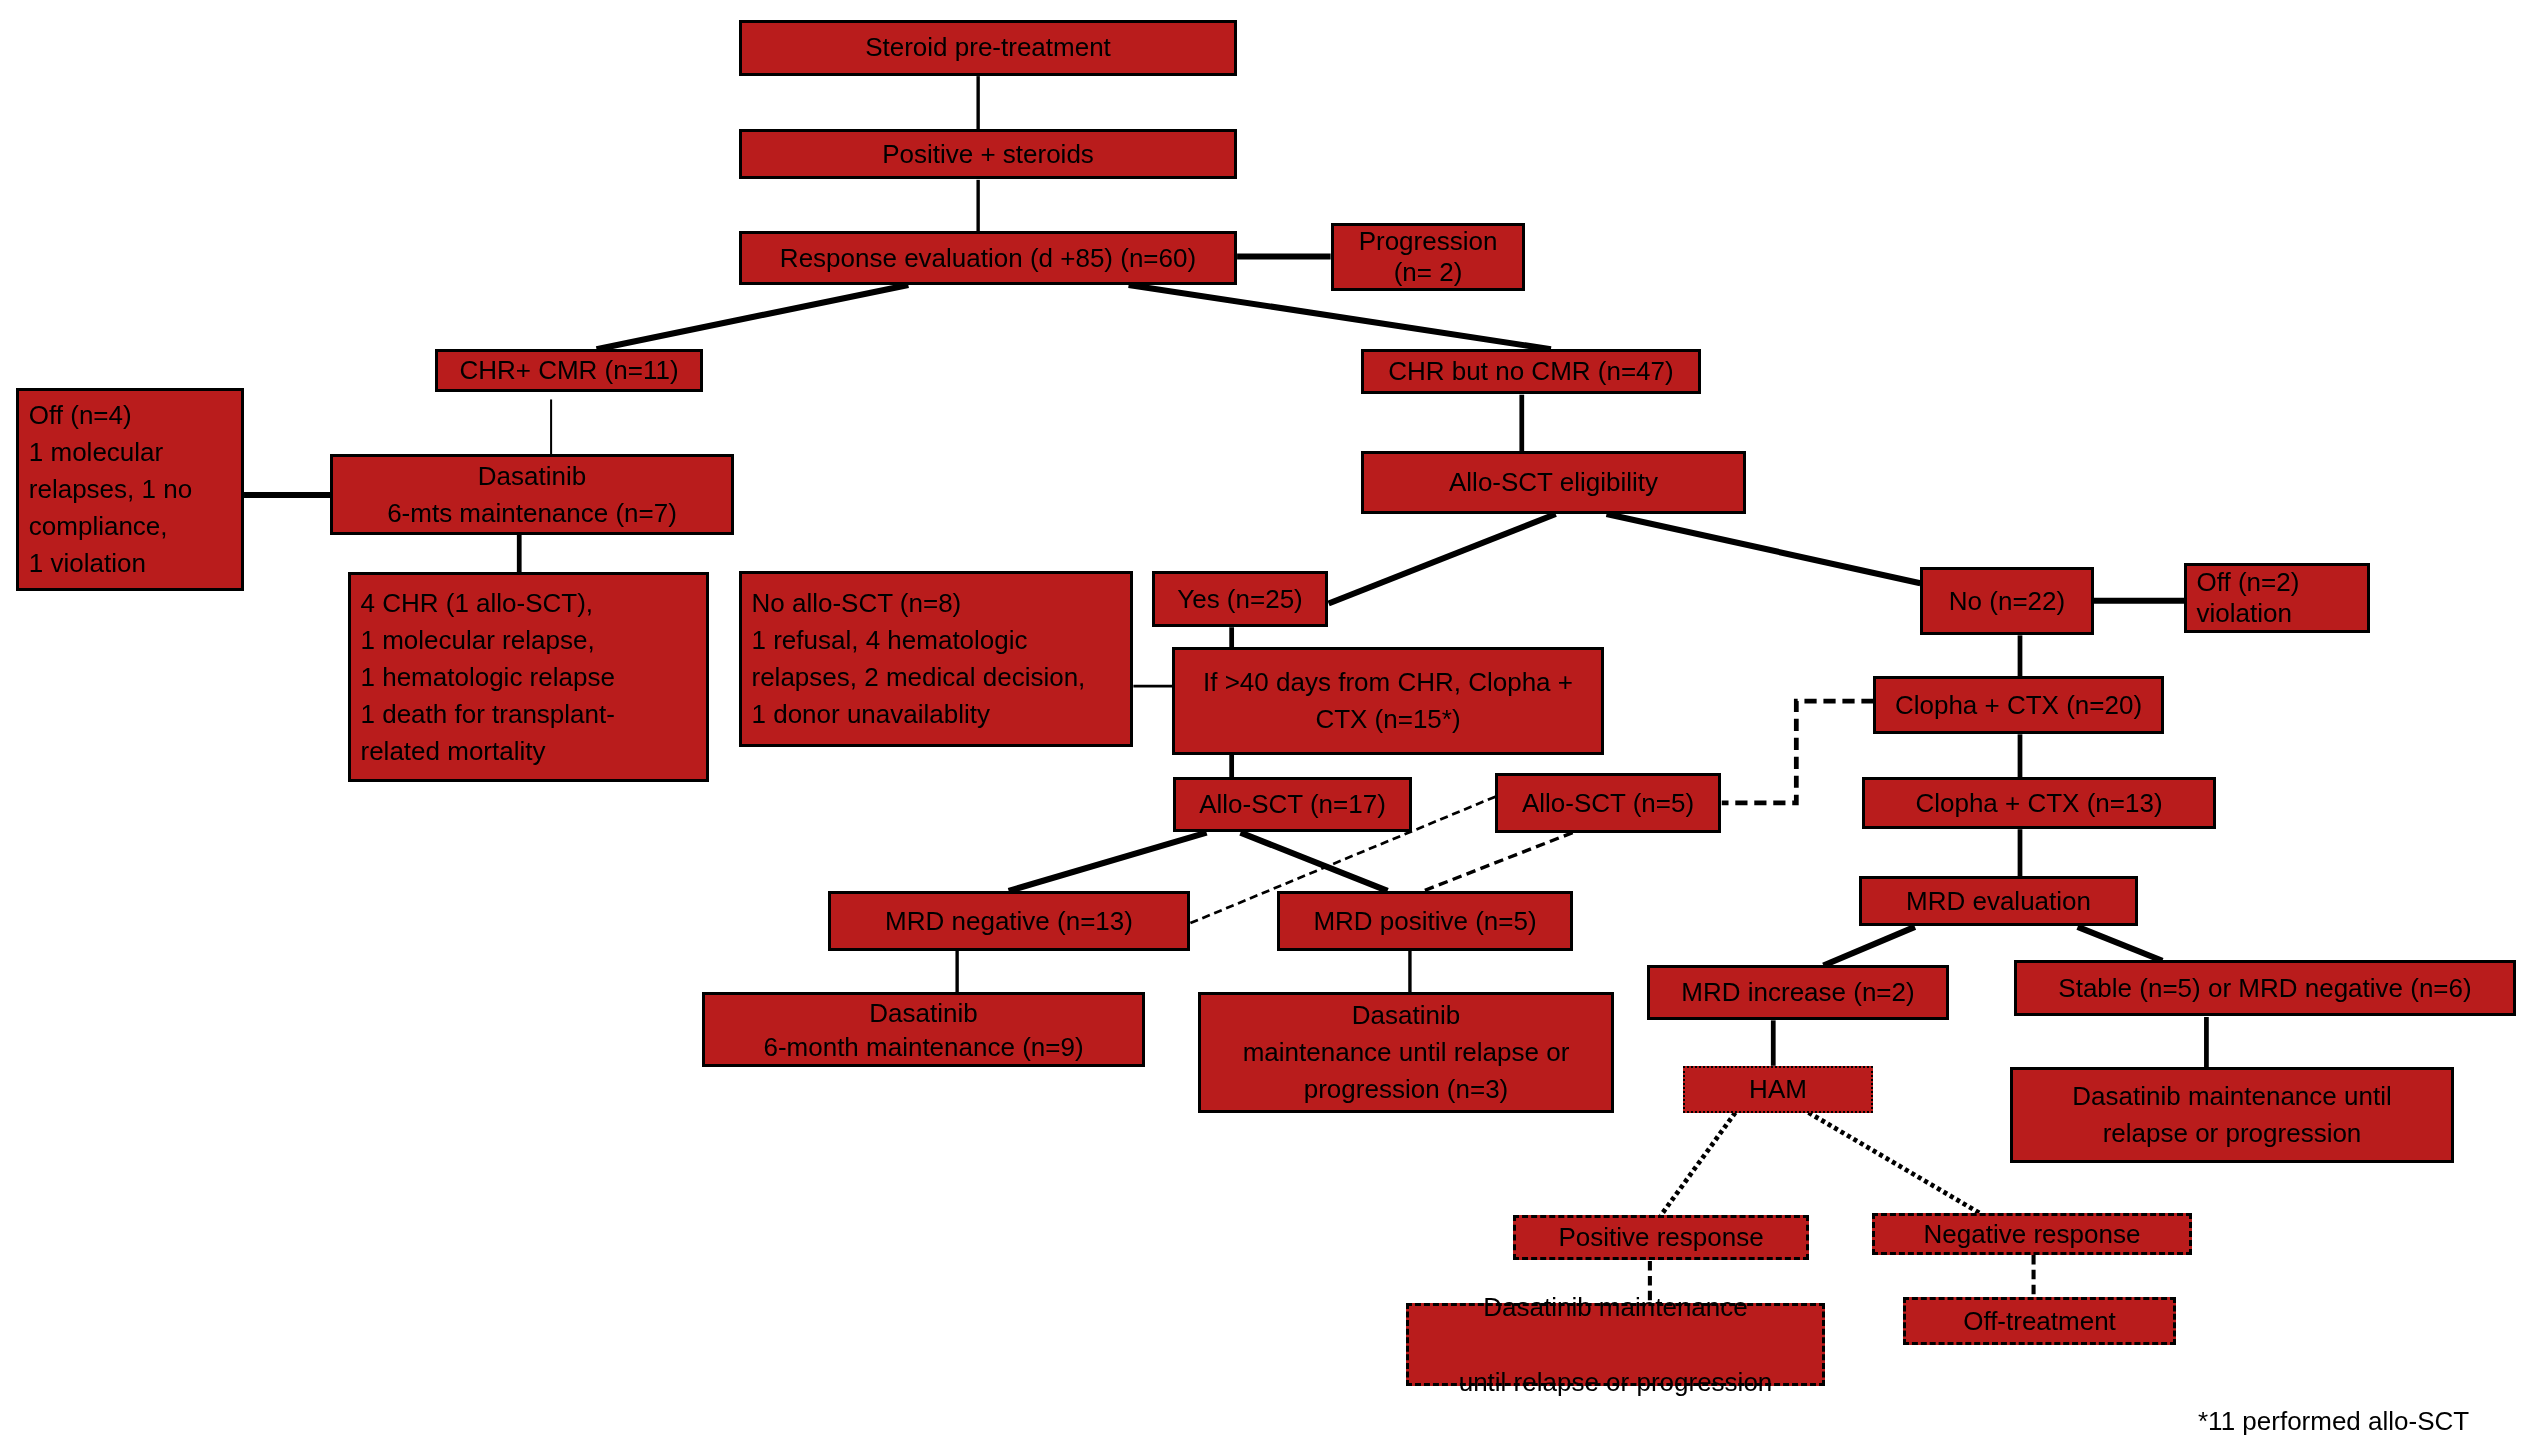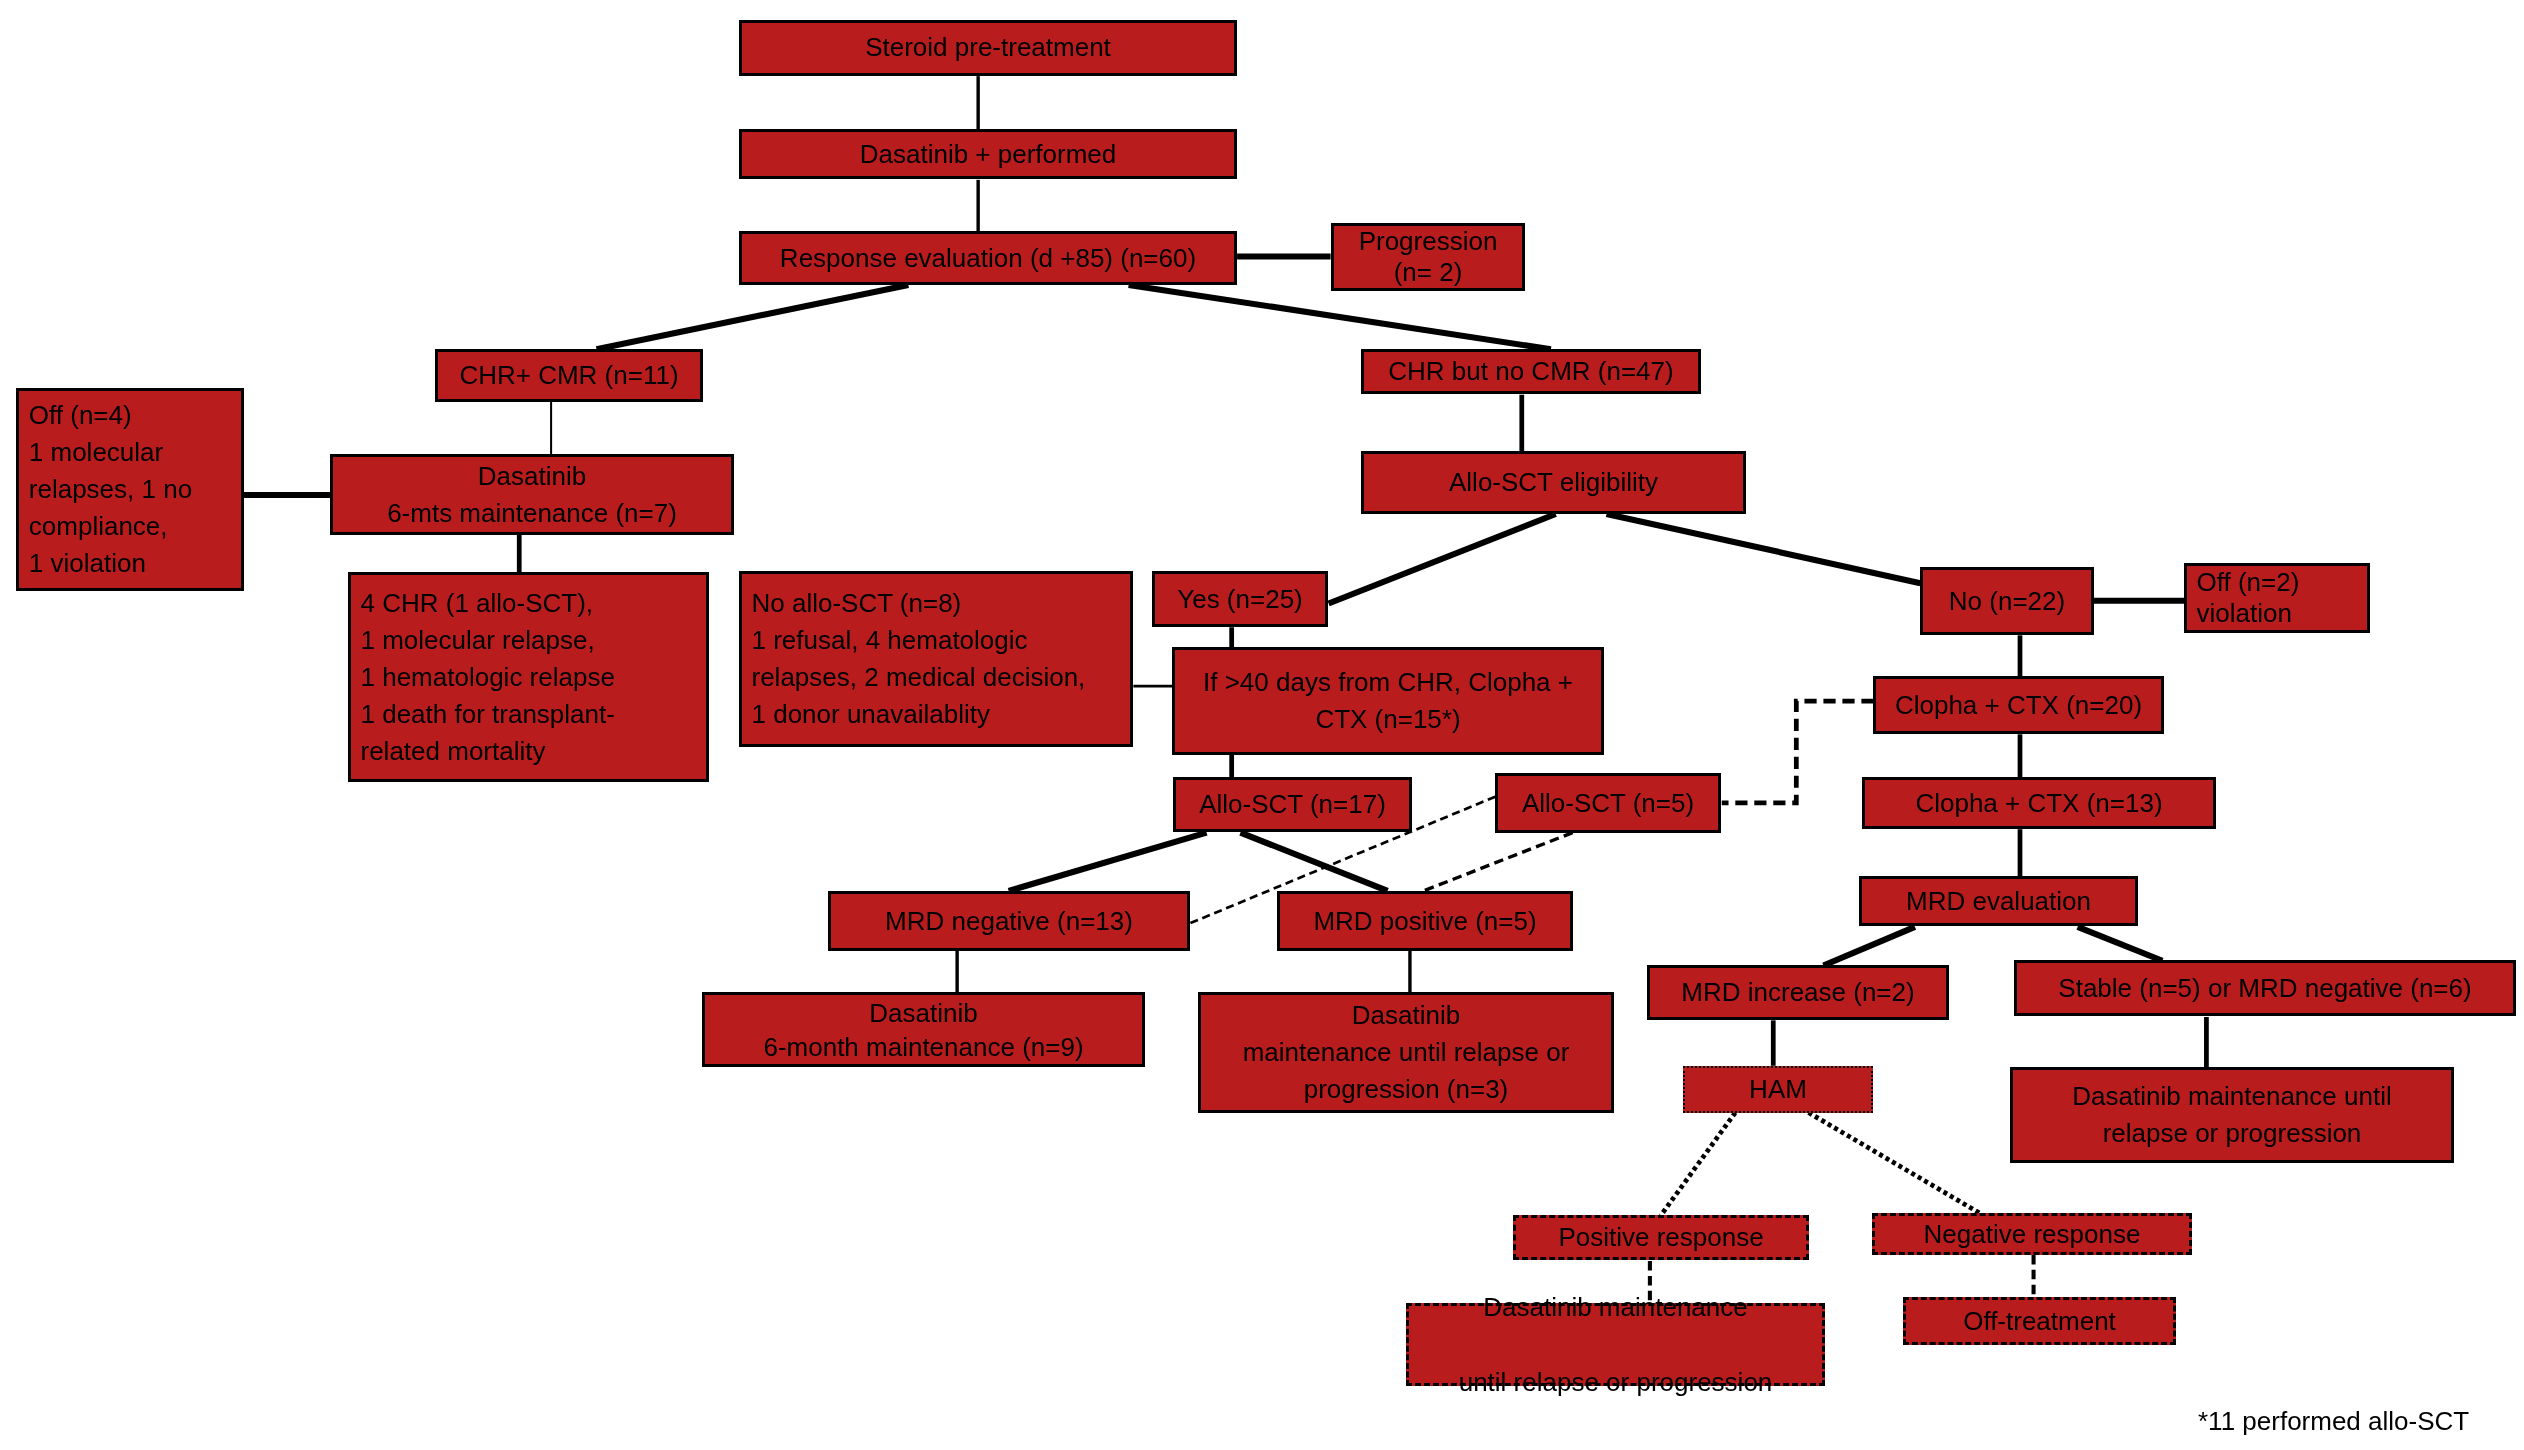--- a/index.html
+++ b/index.html
@@ -53,33 +53,33 @@
     <line x1="2434" y1="1860" x2="2434" y2="1922" stroke-width="6" stroke-dasharray="14,8"></line>
     <line x1="3000" y1="1851" x2="3000" y2="1913" stroke-width="6" stroke-dasharray="14,8"></line>
   </g>
 </svg>
 
 <div class="box" style="left:739px;top:19.7px;width:498px;height:56px;">
     <span>Steroid pre-treatment</span>
   </div>
 
 <div class="box" style="left:739px;top:129px;width:498px;height:50px;">
-    <span>Dasatinib + performed</span>
+    <span>Positive + steroids</span>
   </div>
 
 <div class="box" style="left:739px;top:231px;width:498px;height:54px;">
     <span>Response evaluation (d +85) (n=60)</span>
   </div>
 
 <div class="box" style="left:1331px;top:223px;width:194px;height:68px;line-height:31px;">
     <span>Progression</span>
     <span>(n= 2)</span>
   </div>
 
-<div class="box" style="left:435px;top:349px;width:268px;height:53px;align-items:center;">
+<div class="box" style="left:435px;top:349px;width:268px;height:43px;align-items:center;">
     <span>CHR+ CMR (n=11)</span>
   </div>
 
 <div class="box" style="left:1361px;top:349px;width:340px;height:45px;">
     <span>CHR but no CMR (n=47)</span>
   </div>
 
 <div class="box left" style="left:16.3px;top:388px;width:228px;height:203px;line-height:37px;">
     <span>Off (n=4)</span>
     <span>1 molecular</span>

